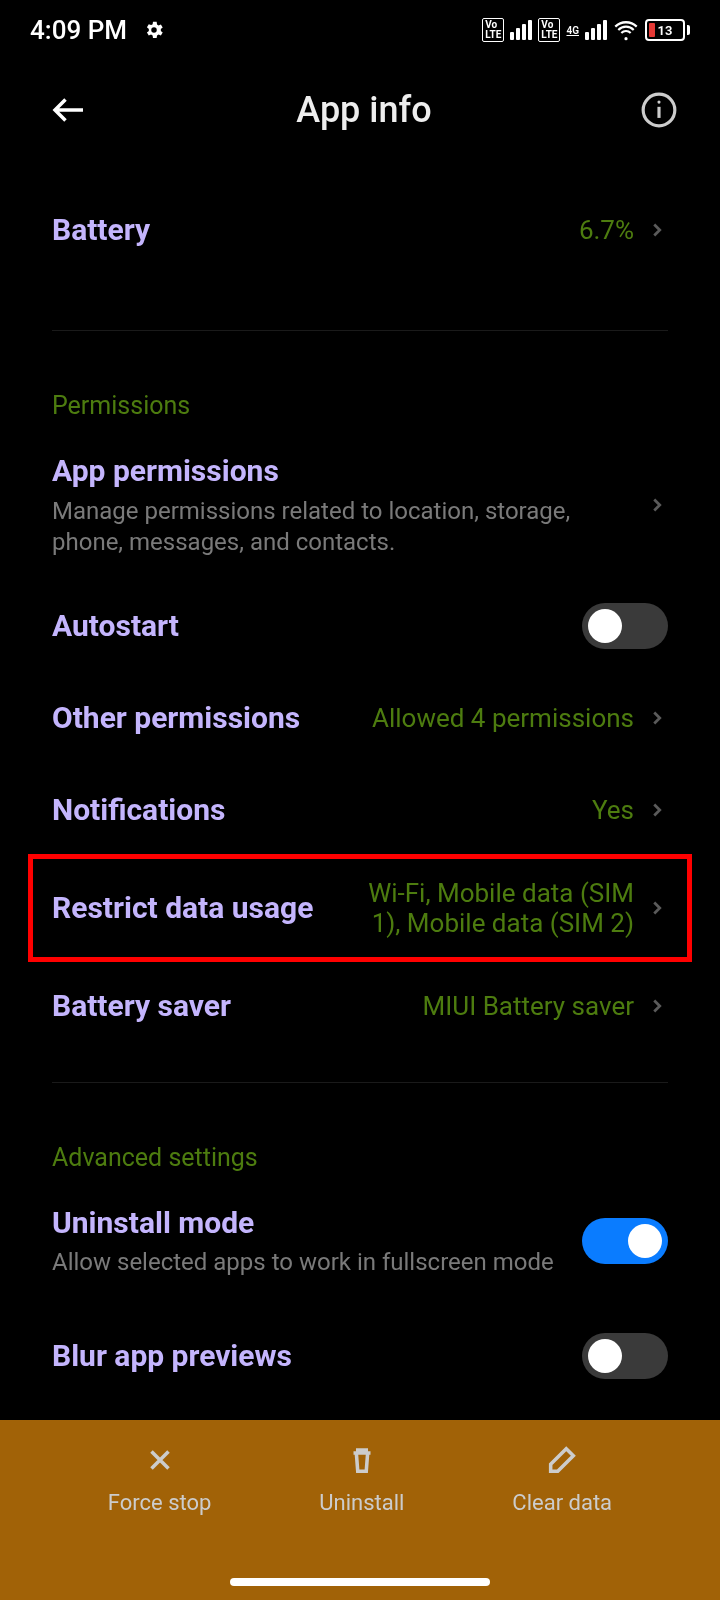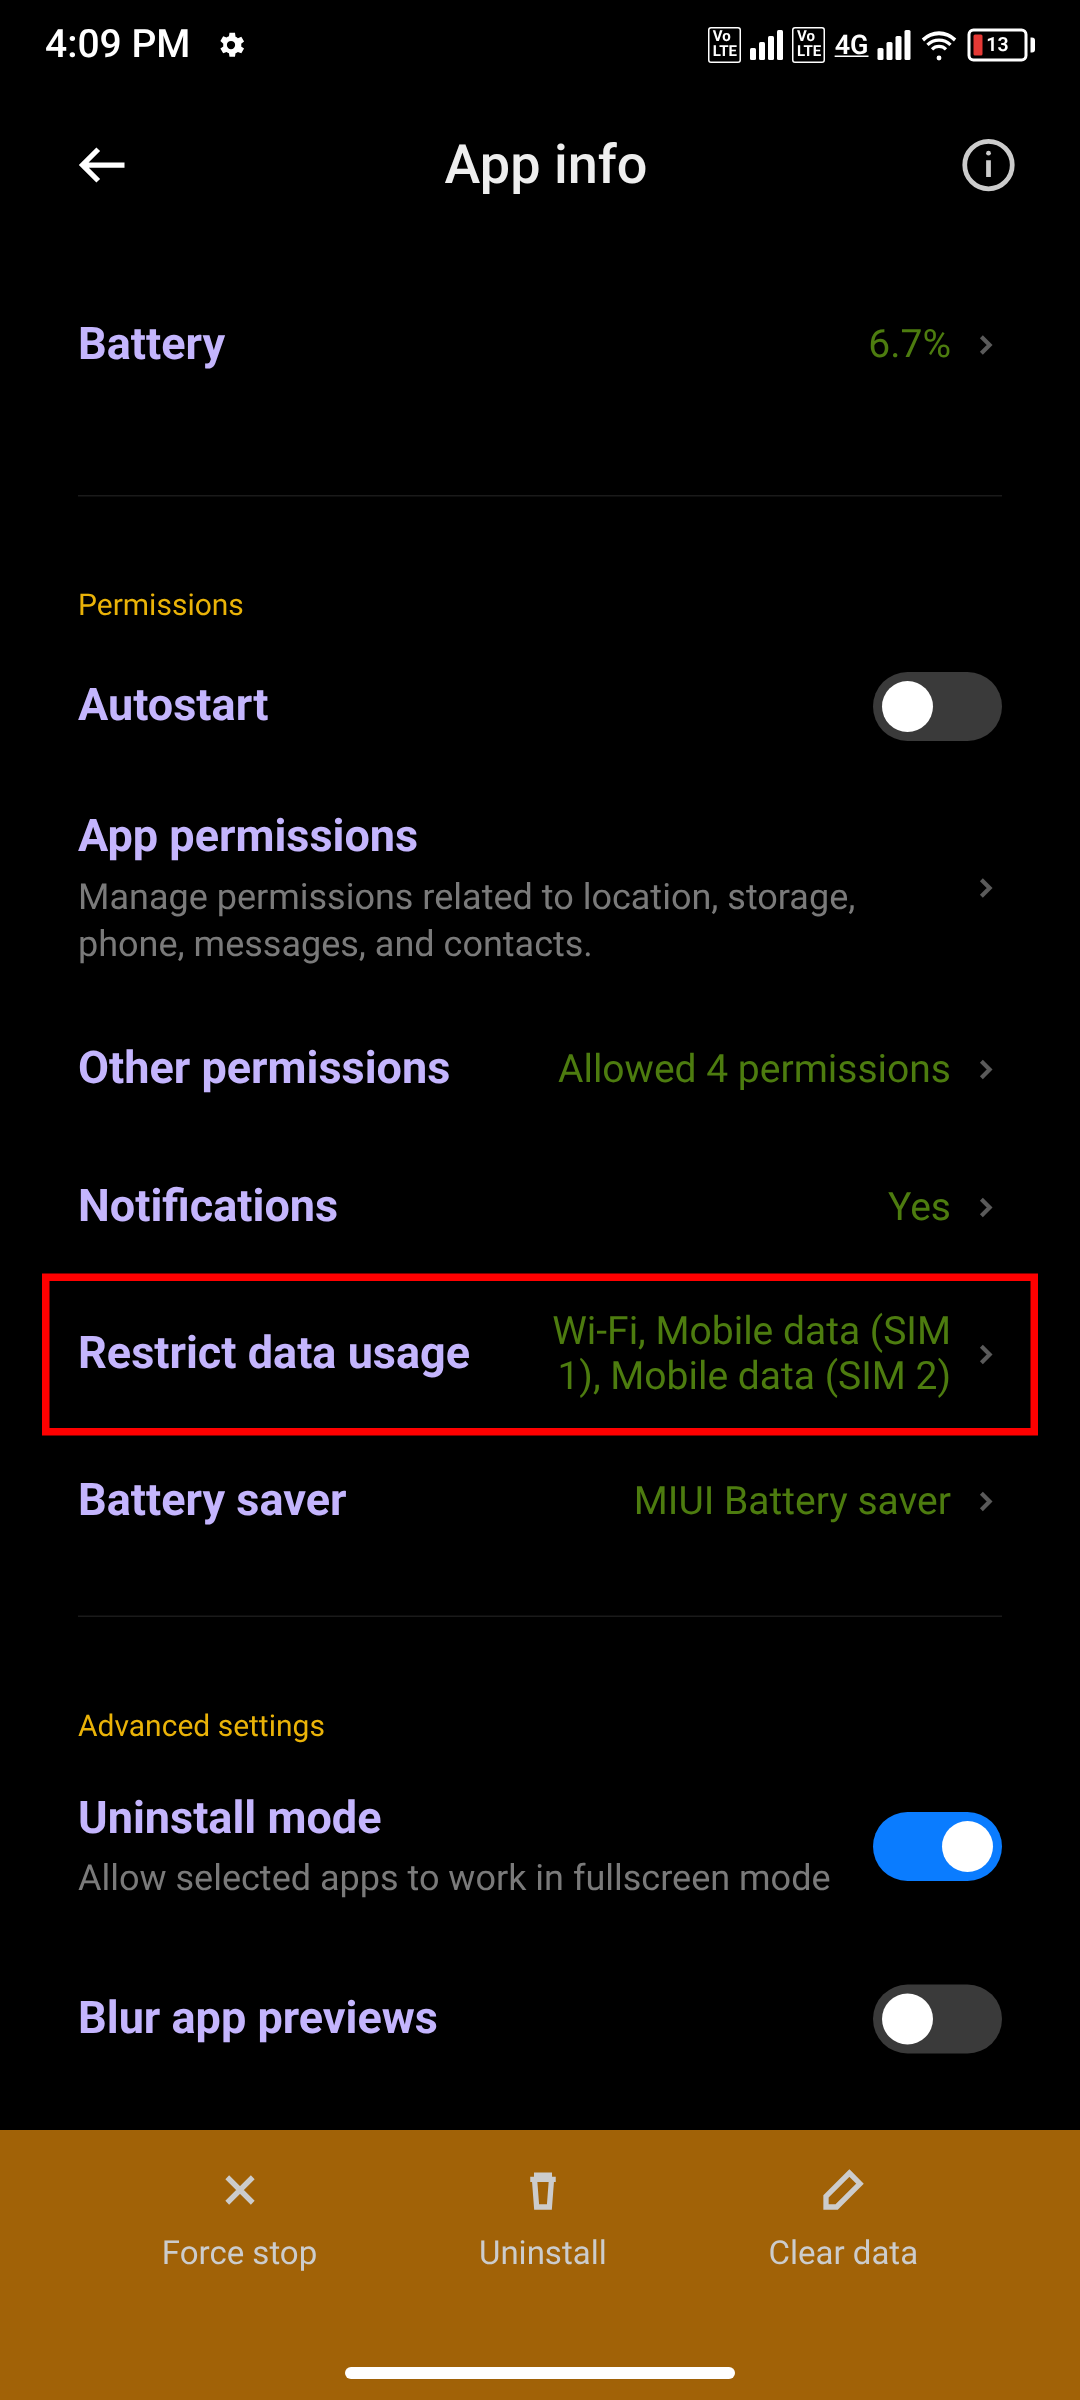--- a/index.html
+++ b/index.html
@@ -7,21 +7,21 @@
 
   
   .status-bar { height: 60px; display: flex; align-items: center; justify-content: space-between; padding: 0 30px; font-size: 26px; font-weight: 500; }
   .status-left { display: flex; align-items: center; gap: 16px; }
   .status-right { display: flex; align-items: center; gap: 6px; }
   .gear { width: 22px; height: 22px; display:inline-block; }
   .sig-box { font-size: 10px; border:1.5px solid #fff; padding:1px 2px; border-radius:2px; font-weight:700; line-height:1; }
   .bars { display:inline-flex; align-items:flex-end; gap:2px; }
   .bars span { width:4px; background:#fff; display:inline-block; border-radius:1px; }
   .bars span:nth-child(1){height:8px}.bars span:nth-child(2){height:12px}.bars span:nth-child(3){height:16px}.bars span:nth-child(4){height:20px}
-  .sig4g { font-size:18px; font-weight:600;text-decoration:underline; }
+  .sig4g { font-size:10px; font-weight:600;text-decoration:underline; }
   .wifi { width:26px; height:26px; }
   .battery { display:flex; align-items:center; gap:2px; }
   .batt-body { width:40px; height:22px; border:2px solid #fff; border-radius:4px; display:flex; align-items:center; padding:2px; position:relative; }
   .batt-fill { width:18%; height:100%; background:#e53935; border-radius:1px; }
   .batt-txt { position:absolute; left:0; right:0; text-align:center; font-size:13px; font-weight:600; }
   .batt-tip { width:3px; height:10px; background:#fff; border-radius:0 2px 2px 0; }
 
   
   .app-bar { height: 100px; display:flex; align-items:center; justify-content:space-between; padding: 0 40px 0 48px; }
   .app-title { font-size: 36px; font-weight:500; color:#eee; }
@@ -29,21 +29,21 @@
 
   
   .content { padding: 0 0 0 0; }
   .row { display:flex; align-items:center; justify-content:space-between; padding: 22px 52px; min-height: 92px; }
   .row.tall { min-height: 140px; align-items:center; }
   .row .left { flex:1; padding-right:20px; }
   .title { font-size: 30px; font-weight:700; color:#c4b5fd; line-height:1.25; }
   .sub { font-size: 24px; color:#7a7a7a; margin-top:6px; line-height:1.3; }
   .value { font-size: 26px; color:#4d7c0f; text-align:right; max-width:300px; }
   .chev { margin-left:12px; color:#5a5a5a; flex-shrink:0; }
-  .section-header { font-size:20px; color:#eab308; padding: 30px 52px 10px; }
+  .section-header { font-size:25px; color:#4d7c0f; padding: 30px 52px 10px; }
   .divider { height:1px; background:#1a1a1a; margin: 30px 52px; }
 
   
   .toggle { width: 86px; height: 46px; border-radius: 23px; background:#3a3a3a; position:relative; flex-shrink:0; }
   .toggle.on { background:#0a7cff; }
   .toggle .knob { width:34px; height:34px; border-radius:50%; background:#fff; position:absolute; top:6px; left:6px; transition:left .1s; }
   .toggle.on .knob { left:46px; }
 
   
   .highlight { outline: 5px solid #ff0000; outline-offset:-3px; margin: 0 30px; padding-left:22px; padding-right:22px; }
@@ -128,39 +128,39 @@
       <svg viewBox="0 0 24 24" width="22" height="22" stroke="currentColor" stroke-width="3" fill="none">
           <path d="M9 6l6 6-6 6"></path>
         </svg>
     </span>
   </div>
 
   <div class="divider"></div>
 
   <div class="section-header">Permissions</div>
 
+  <div class="row" style="align-items:center;">
+    <div class="left">
+      <div class="title">App permissions</div>
+      <div class="sub">Manage permissions related to location, storage, phone, messages, and contacts.</div>
+    </div>
+    <span class="chev">
+      <svg viewBox="0 0 24 24" width="22" height="22" stroke="currentColor" stroke-width="3" fill="none">
+          <path d="M9 6l6 6-6 6"></path>
+        </svg>
+    </span>
+  </div>
+
   <div class="row">
     <div class="left">
         <div class="title">Autostart</div>
       </div>
     <div class="toggle">
         <div class="knob"></div>
       </div>
-  </div>
-
-  <div class="row" style="align-items:center;">
-    <div class="left">
-      <div class="title">App permissions</div>
-      <div class="sub">Manage permissions related to location, storage, phone, messages, and contacts.</div>
-    </div>
-    <span class="chev">
-      <svg viewBox="0 0 24 24" width="22" height="22" stroke="currentColor" stroke-width="3" fill="none">
-          <path d="M9 6l6 6-6 6"></path>
-        </svg>
-    </span>
   </div>
 
   <div class="row">
     <div class="left">
         <div class="title">Other permissions</div>
       </div>
     <div class="value">Allowed 4 permissions</div>
     <span class="chev">
       <svg viewBox="0 0 24 24" width="22" height="22" stroke="currentColor" stroke-width="3" fill="none">
           <path d="M9 6l6 6-6 6"></path>

